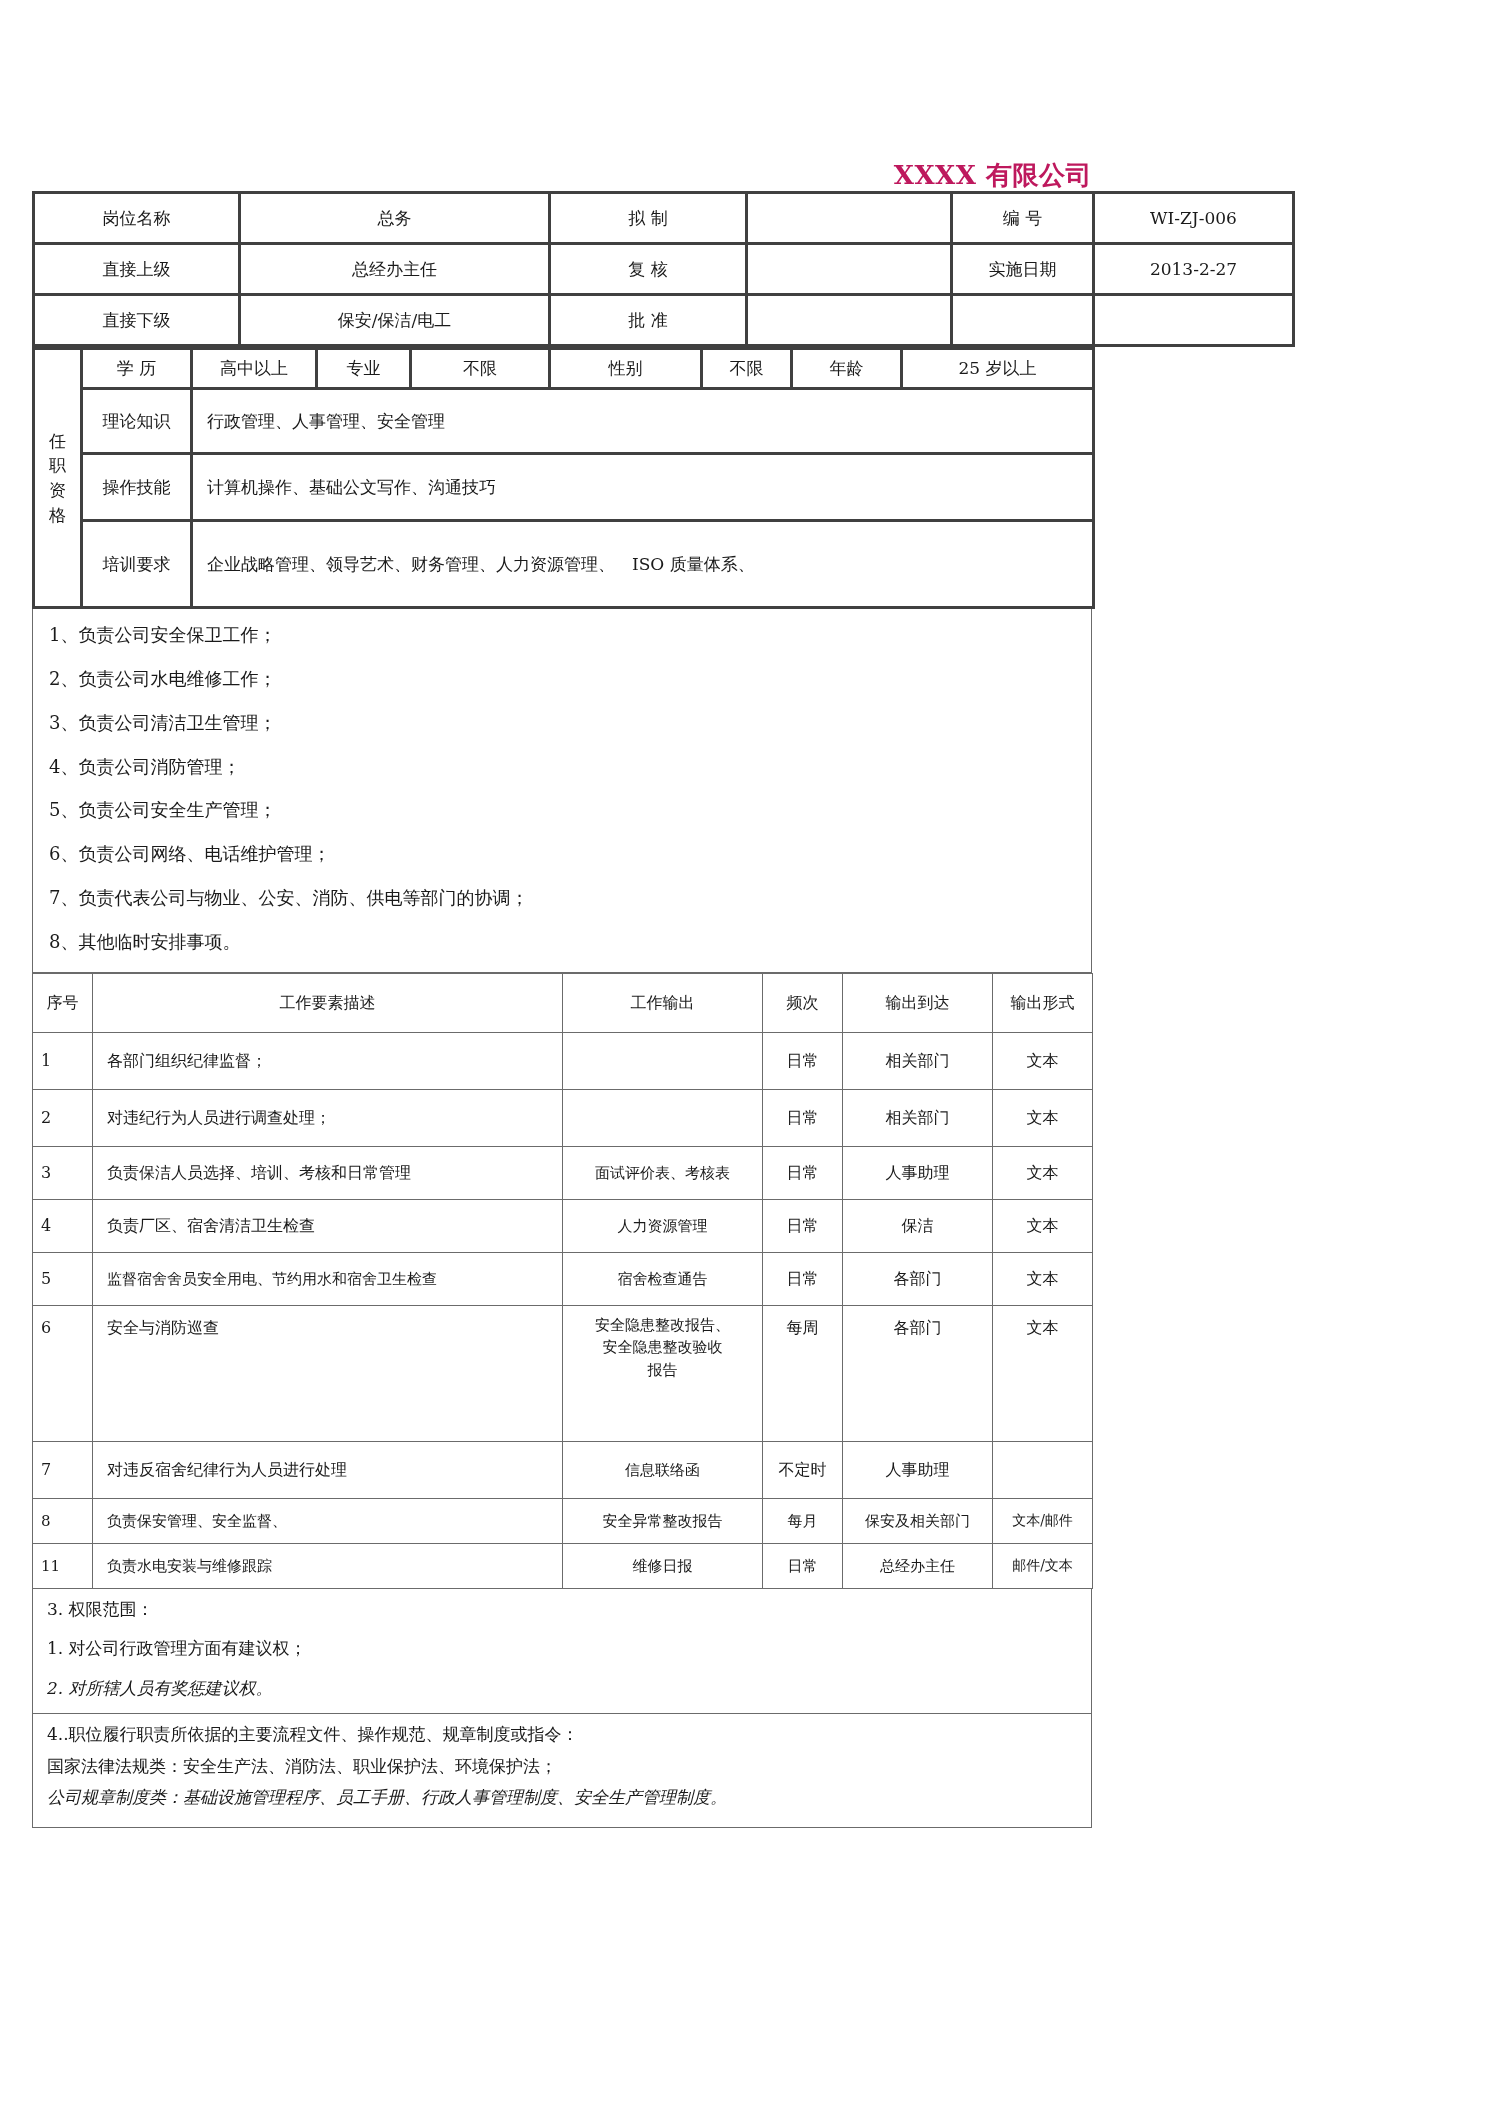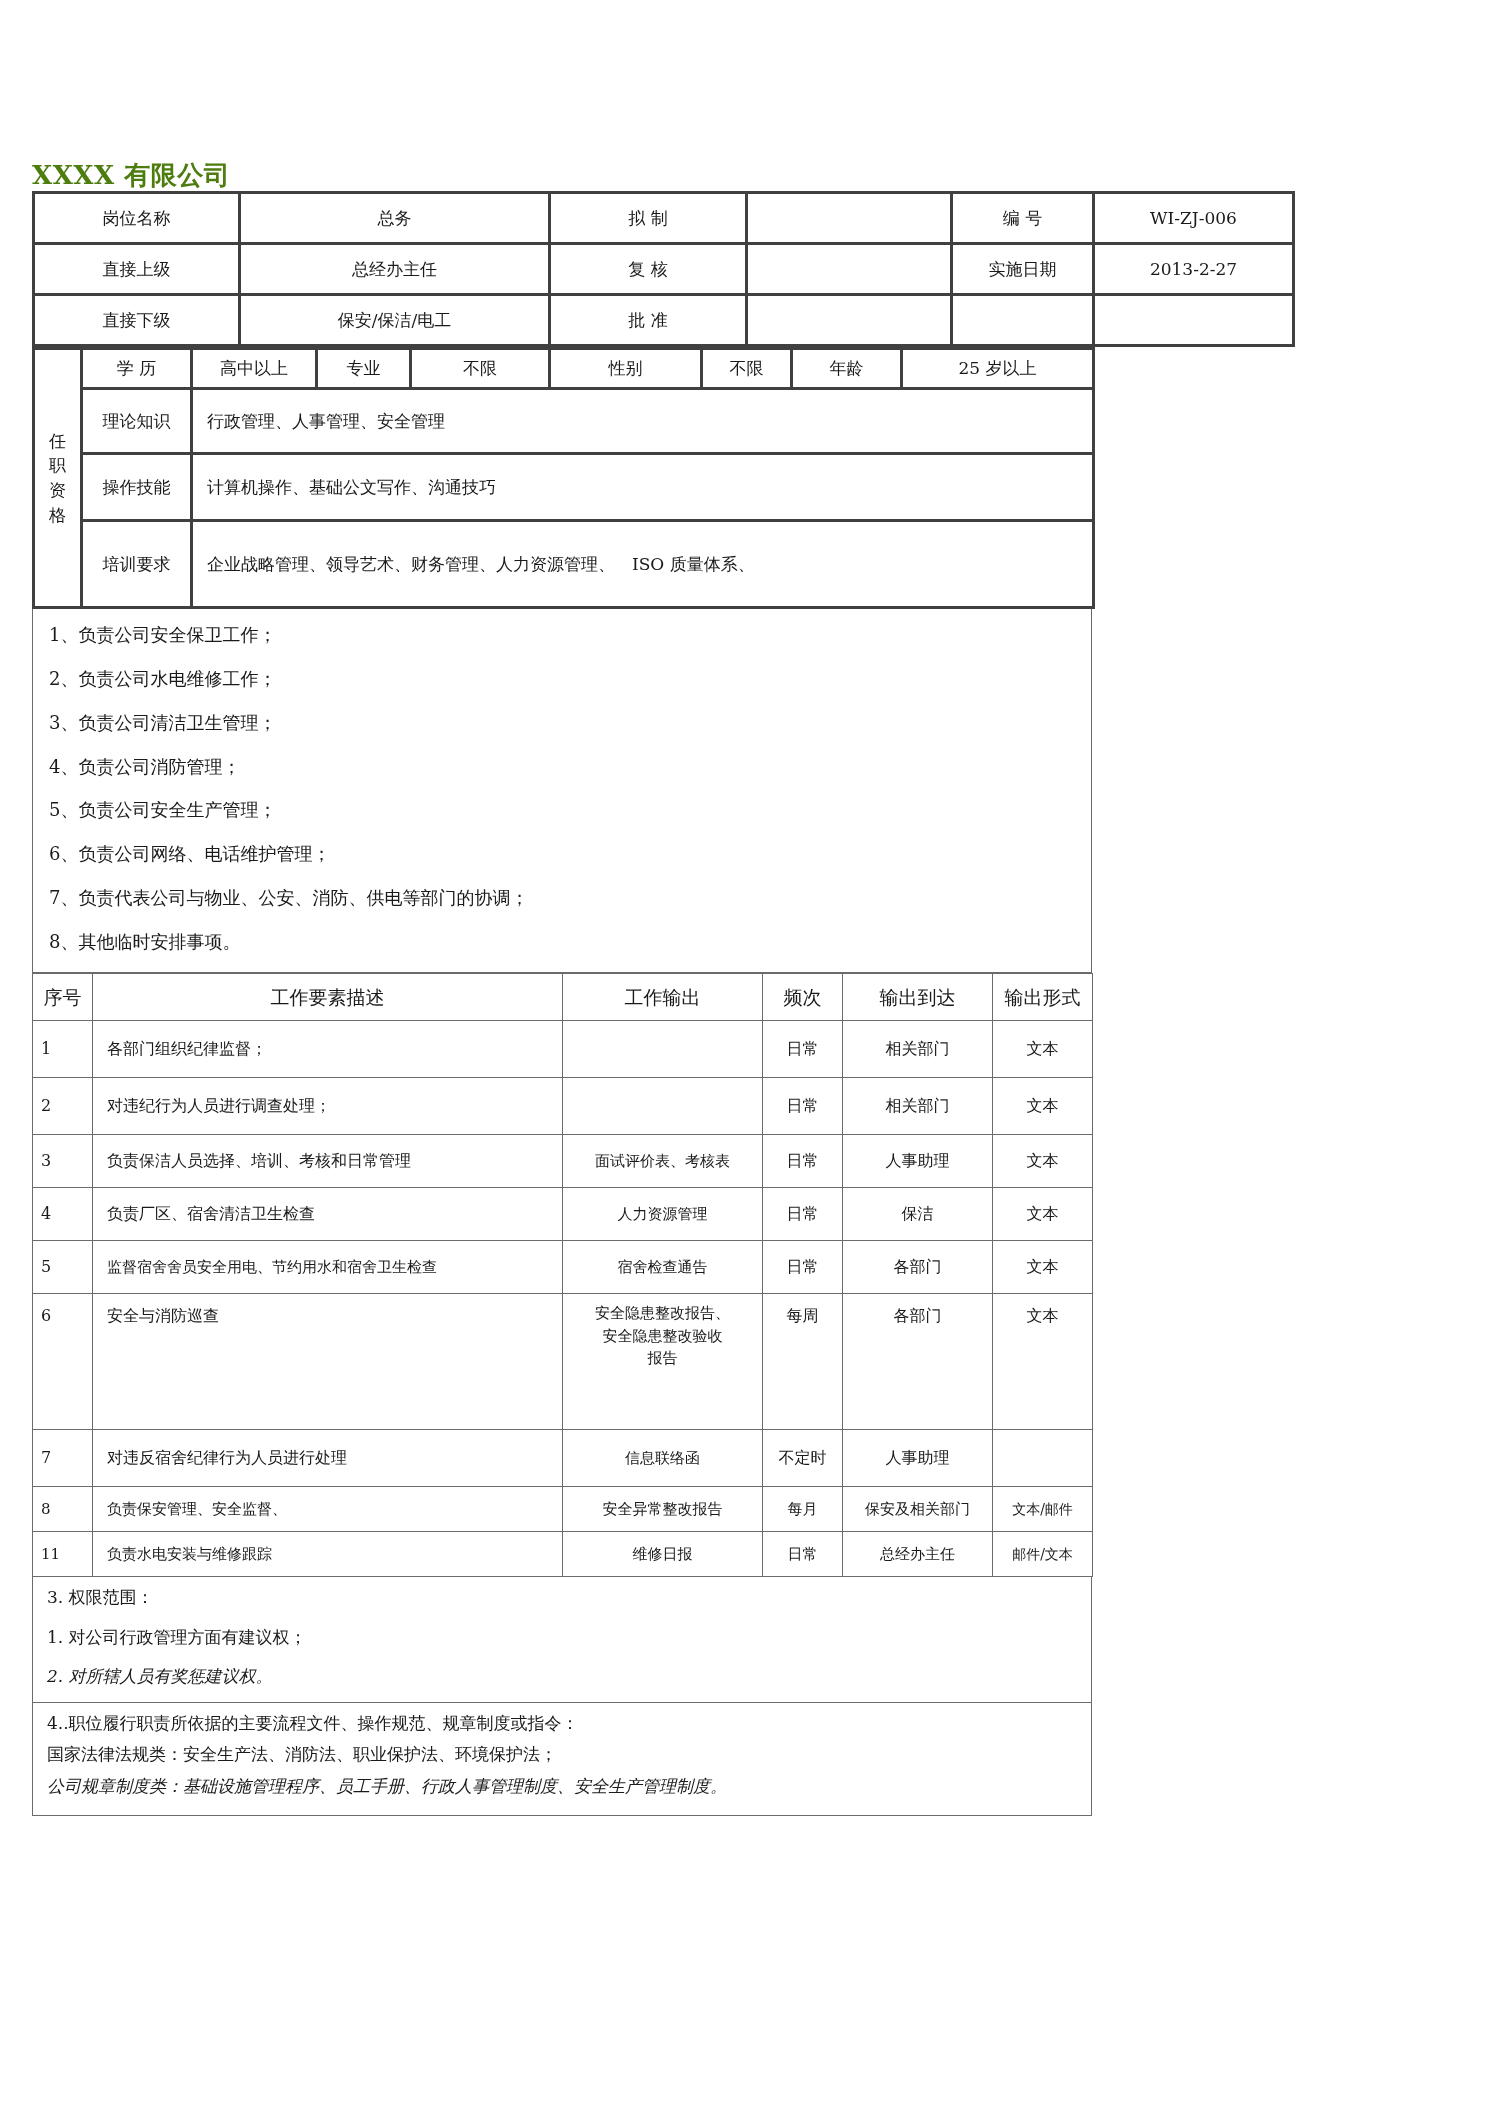--- a/index.html
+++ b/index.html
@@ -24,28 +24,28 @@
   }
   .sheet {
     position: absolute;
     left: 32px;
     top: 0;
     width: 1060px;
   }
 
   
   .doc-title {
-    text-align: left;
+    text-align: right;
     font-size: 26px;
     font-weight: bold;
     letter-spacing: 0.5px;
     margin-top: 160px;
     margin-bottom: 0;
     line-height: 1.2;
-    color: #4d7c0f;
+    color: #be185d;
   }
   .doc-subtitle {
     text-align: center;
     font-size: 25px;
     font-weight: bold;
     margin-top: 32px;
     margin-bottom: 22px;
     line-height: 1.2;
     color: #111;
   }
@@ -109,22 +109,22 @@
     font-size: 16px;
     padding: 7px 8px;
     vertical-align: middle;
     line-height: 1.5;
     color: #1a1a1a;
   }
   table.work td.desc  { text-align: left; padding-left: 14px; }
   table.work td.small { font-size: 15px; }
   table.work tr.head td {
     text-align: center;
-    font-size: 19px;
-    padding: 9px 6px;
+    font-size: 16px;
+    padding: 17px 6px;
   }
   .multiline { white-space: pre-line; line-height: 1.95; }
 
   
   .block {
     border: 1px solid #6b6b6b;
     border-top: none;
     width: 1060px;
     box-sizing: border-box;
     padding: 8px 14px 10px 14px;

